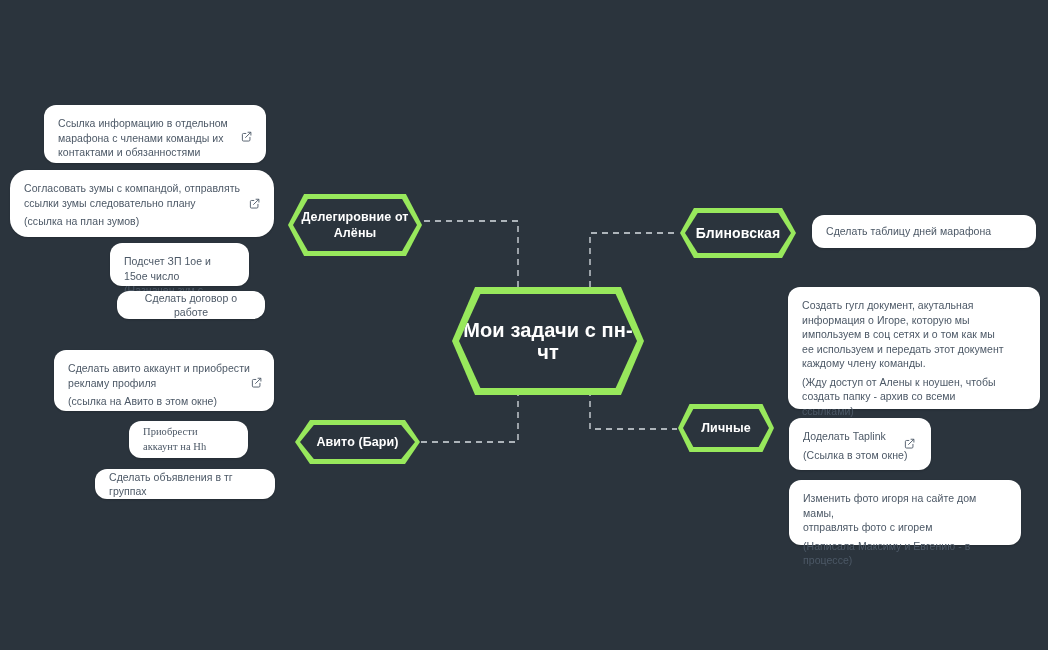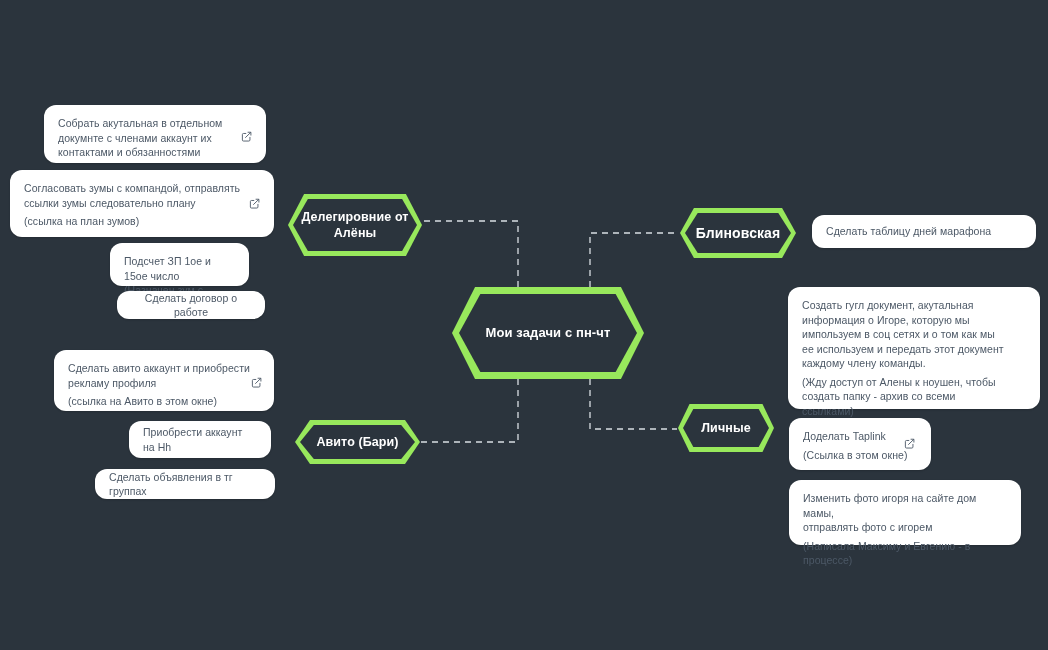--- a/index.html
+++ b/index.html
@@ -59,21 +59,21 @@
     position: absolute;
     left: 5px; right: 5px; top: 5px; bottom: 5px;
     background: #2b343d;
     clip-path: polygon(12% 0%, 88% 0%, 100% 50%, 88% 100%, 12% 100%, 0% 50%);
     display: flex;
     align-items: center;
     justify-content: center;
   }
   .hex .label { position: relative; z-index: 2; padding: 0 4px; }
 
-  #hex-center { left: 452px; top: 287px; width: 192px; height: 92px; font-size: 13px; line-height: 22px; }
+  #hex-center { left: 452px; top: 287px; width: 192px; height: 108px; font-size: 20px; line-height: 22px; }
   #hex-center > .inner { left: 7px; right: 7px; top: 7px; bottom: 7px; }
   #hex-deleg   { left: 288px; top: 194px; width: 134px; height: 62px; font-size: 12.5px; line-height: 16px; }
   #hex-avito   { left: 295px; top: 420px; width: 125px; height: 44px; font-size: 12.5px; line-height: 16px; }
   #hex-blin    { left: 680px; top: 208px; width: 116px; height: 50px; font-size: 14px; line-height: 16px; }
   #hex-lichn   { left: 678px; top: 404px; width: 96px; height: 48px; font-size: 12.5px; line-height: 16px; }
 </style>
 </head>
 <body>
 
 <div id="canvas">
@@ -115,33 +115,33 @@
     </div>
   </div>
 
   <div class="hex" id="hex-lichn">
     <div class="inner">
       <span class="label">Личные</span>
     </div>
   </div>
 
   <div class="card" style="left:44px; top:105px; width:222px; height:58px;">
-    <p>Собрать акутальная в отдельном</p>
-    <p>докумнте с членами аккаунт их</p>
+    <p>Ссылка информацию в отдельном</p>
+    <p>марафона с членами команды их</p>
     <p>контактами и обязанностями</p>
     <span class="link-icon" style="right:14px; top:26px;">
       <svg viewBox="0 0 16 16" fill="none" stroke="currentColor" stroke-width="1.4" stroke-linecap="round" stroke-linejoin="round">
         <path d="M13 9.2V13a1.6 1.6 0 0 1-1.6 1.6H3.6A1.6 1.6 0 0 1 2 13V5.2a1.6 1.6 0 0 1 1.6-1.6H7"></path>
         <path d="M10.2 1.8H14.4v4.2"></path>
         <path d="M6.6 9.4 14.2 2"></path>
       </svg>
     </span>
   </div>
 
-  <div class="card" style="left:10px; top:170px; width:264px; height:67px;">
+  <div class="card" style="left:10px; top:170px; width:264px; height:67px;border-radius:18px;">
     <p>Согласовать зумы с компандой, отправлять</p>
     <p>ссылки зумы следовательно плану</p>
     <p class="gap">(ссылка на план зумов)</p>
     <span class="link-icon" style="right:14px; top:28px;">
       <svg viewBox="0 0 16 16" fill="none" stroke="currentColor" stroke-width="1.4" stroke-linecap="round" stroke-linejoin="round">
         <path d="M13 9.2V13a1.6 1.6 0 0 1-1.6 1.6H3.6A1.6 1.6 0 0 1 2 13V5.2a1.6 1.6 0 0 1 1.6-1.6H7"></path>
         <path d="M10.2 1.8H14.4v4.2"></path>
         <path d="M6.6 9.4 14.2 2"></path>
       </svg>
     </span>
@@ -162,21 +162,21 @@
     <p class="gap">(ссылка на  Авито в этом окне)</p>
     <span class="link-icon" style="right:12px; top:27px;">
       <svg viewBox="0 0 16 16" fill="none" stroke="currentColor" stroke-width="1.4" stroke-linecap="round" stroke-linejoin="round">
         <path d="M13 9.2V13a1.6 1.6 0 0 1-1.6 1.6H3.6A1.6 1.6 0 0 1 2 13V5.2a1.6 1.6 0 0 1 1.6-1.6H7"></path>
         <path d="M10.2 1.8H14.4v4.2"></path>
         <path d="M6.6 9.4 14.2 2"></path>
       </svg>
     </span>
   </div>
 
-  <div class="card center-v" style="left:129px; top:421px; width:142px; height:37px;">
+  <div class="card center-v" style="left:129px; top:421px; width:119px; height:37px;font-family:Liberation Serif, serif;">
     <p>Приобрести аккаунт на Hh</p>
   </div>
 
   <div class="card center-v" style="left:95px; top:469px; width:180px; height:30px;">
     <p>Сделать объявления в тг группах</p>
   </div>
 
   <div class="card center-v" style="left:812px; top:215px; width:224px; height:33px;">
     <p>Сделать таблицу дней марафона</p>
   </div>

